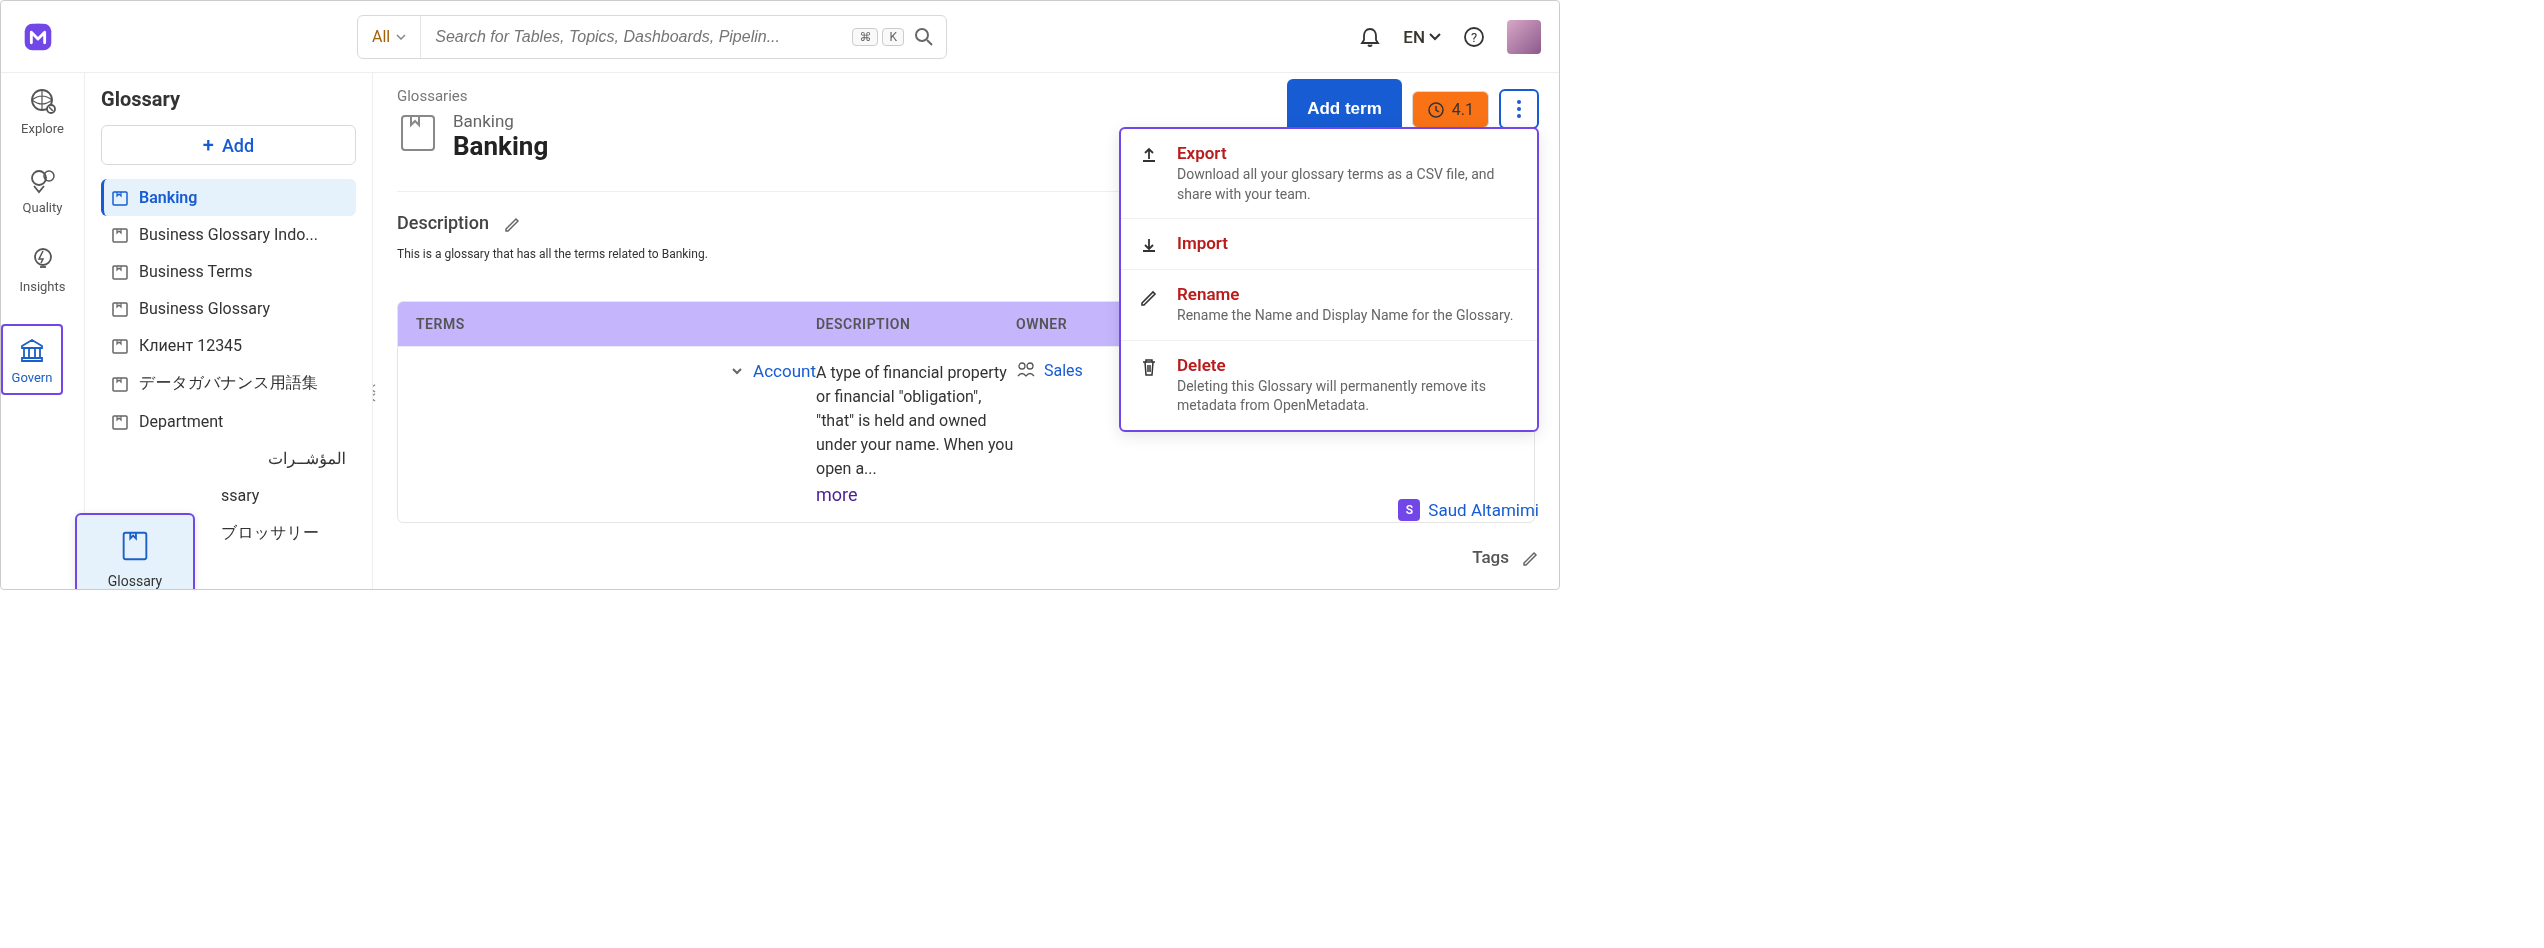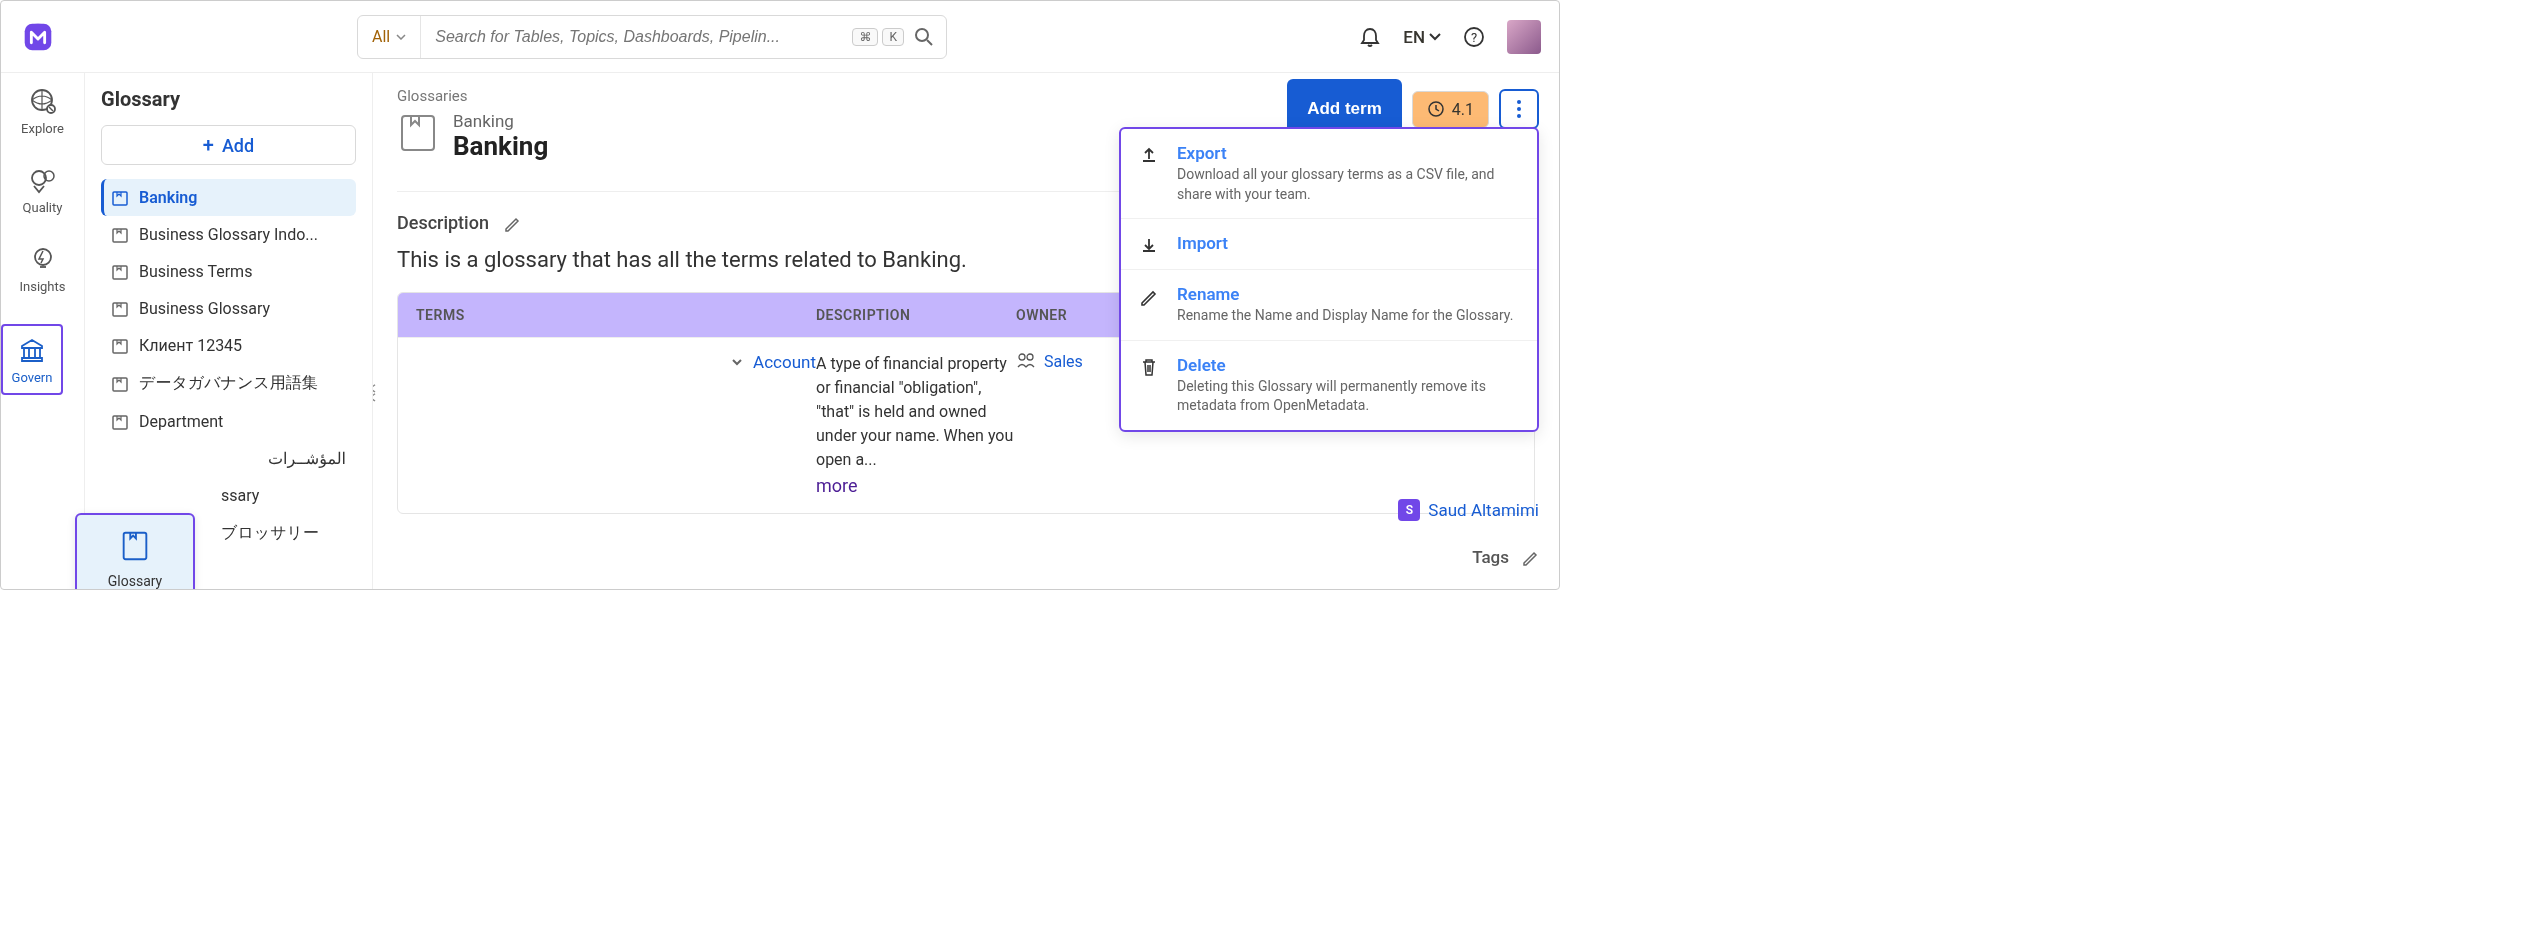--- a/index.html
+++ b/index.html
@@ -45,27 +45,27 @@
 .content { flex: 1; padding: 14px 24px; display: flex; flex-direction: column; overflow: hidden; }
 .breadcrumb { font-size: 15px; color: #777; margin-bottom: 6px; }
 .header-row { display: flex; align-items: flex-start; gap: 14px; margin-bottom: 30px; }
 .header-icon { width: 42px; height: 42px; }
 .header-text { display: flex; flex-direction: column; }
 .header-sub { font-size: 17px; color: #666; }
 .header-title { font-size: 26px; font-weight: 700; color: #222; }
 
 .top-actions { position: absolute; top: 6px; right: 20px; display: flex; gap: 10px; align-items: center; }
 .btn-primary { background: #175cd3; color: #fff; border: none; border-radius: 6px; padding: 20px 20px; font-size: 17px; font-weight: 600; cursor: pointer; }
-.btn-version { border: 1px solid #d9d9d9; border-radius: 6px; padding: 8px 14px; display: flex; align-items: flex-start; gap: 7px; font-size: 16px; cursor: pointer; background: #fdba74; }
+.btn-version { border: 1px solid #d9d9d9; border-radius: 6px; padding: 8px 14px; display: flex; align-items: flex-end; gap: 7px; font-size: 16px; cursor: pointer; background: #f97316; }
 .btn-more { border: 2px solid #175cd3; border-radius: 6px; width: 40px; height: 40px; display: flex; align-items: center; justify-content: center; cursor: pointer; background: #fff; }
 .dots { display: flex; flex-direction: column; gap: 3px; }
 .dots span { width: 4px; height: 4px; border-radius: 50%; background: #175cd3; }
 
 .desc-label { font-size: 18px; font-weight: 500; color: #444; display: flex; align-items: center; gap: 14px; margin-bottom: 14px; border-top: 1px solid #eee; padding-top: 20px; }
-.desc-text { font-size: 22px; color: #333; margin-bottom: 20px; }
+.desc-text { font-size: 12px; color: #333; margin-bottom: 40px; }
 
 .table { border: 1px solid #e5e5e5; border-radius: 6px; overflow: hidden; }
 .table-head { display: flex; background: #c4b5fd; padding: 14px 18px; font-size: 14px; font-weight: 600; color: #555; letter-spacing: 0.5px; }
 .th-terms { width: 400px; }
 .th-desc { width: 200px; }
 .th-owner { flex: 1; }
 .table-row { display: flex; padding: 14px 18px; align-items: flex-start; border-top: 1px solid #eee; }
 .td-terms { width: 400px; display: flex; align-items: center; gap: 10px; justify-content: flex-end; }
 .expand-chev { cursor: pointer; color: #666; }
 .term-link { color: #175cd3; font-size: 17px; cursor: pointer; }
@@ -74,21 +74,21 @@
 .td-owner { flex: 1; display: flex; align-items: flex-start; gap: 8px; }
 .owner-link { color: #175cd3; font-size: 16px; }
 
 .collapse-chev { position: absolute; left: -6px; top: 310px; color: #888; cursor: pointer; font-size: 12px; }
 
 .dropdown-menu { position: absolute; top: 54px; right: 20px; width: 420px; border: 2px solid #7147e8; border-radius: 6px; background: #fff; z-index: 200; box-shadow: 0 4px 16px rgba(0,0,0,0.1); }
 .dd-item { display: flex; gap: 16px; padding: 14px 18px; cursor: pointer; border-bottom: 1px solid #f0f0f0; }
 .dd-item:last-child { border-bottom: none; }
 .dd-icon { width: 22px; flex-shrink: 0; color: #333; margin-top: 2px; }
 .dd-text { flex: 1; }
-.dd-title { font-size: 17px; font-weight: 600; color: #3b82f6; margin-bottom: 2px; }
+.dd-title { font-size: 17px; font-weight: 600; color: #b91c1c; margin-bottom: 2px; }
 .dd-desc { font-size: 14px; color: #666; line-height: 1.4; }
 
 .saud-row { position: absolute; right: 20px; bottom: 68px; display: flex; align-items: center; gap: 8px; }
 .saud-badge { width: 22px; height: 22px; border-radius: 4px; background: #7147e8; color: #fff; display: flex; align-items: center; justify-content: center; font-size: 12px; font-weight: 600; }
 .saud-name { color: #175cd3; font-size: 17px; }
 
 .tags-row { position: absolute; right: 20px; bottom: 22px; display: flex; align-items: center; gap: 12px; font-size: 17px; color: #555; font-weight: 500; }
 
 svg { display: block; }
 </style>

